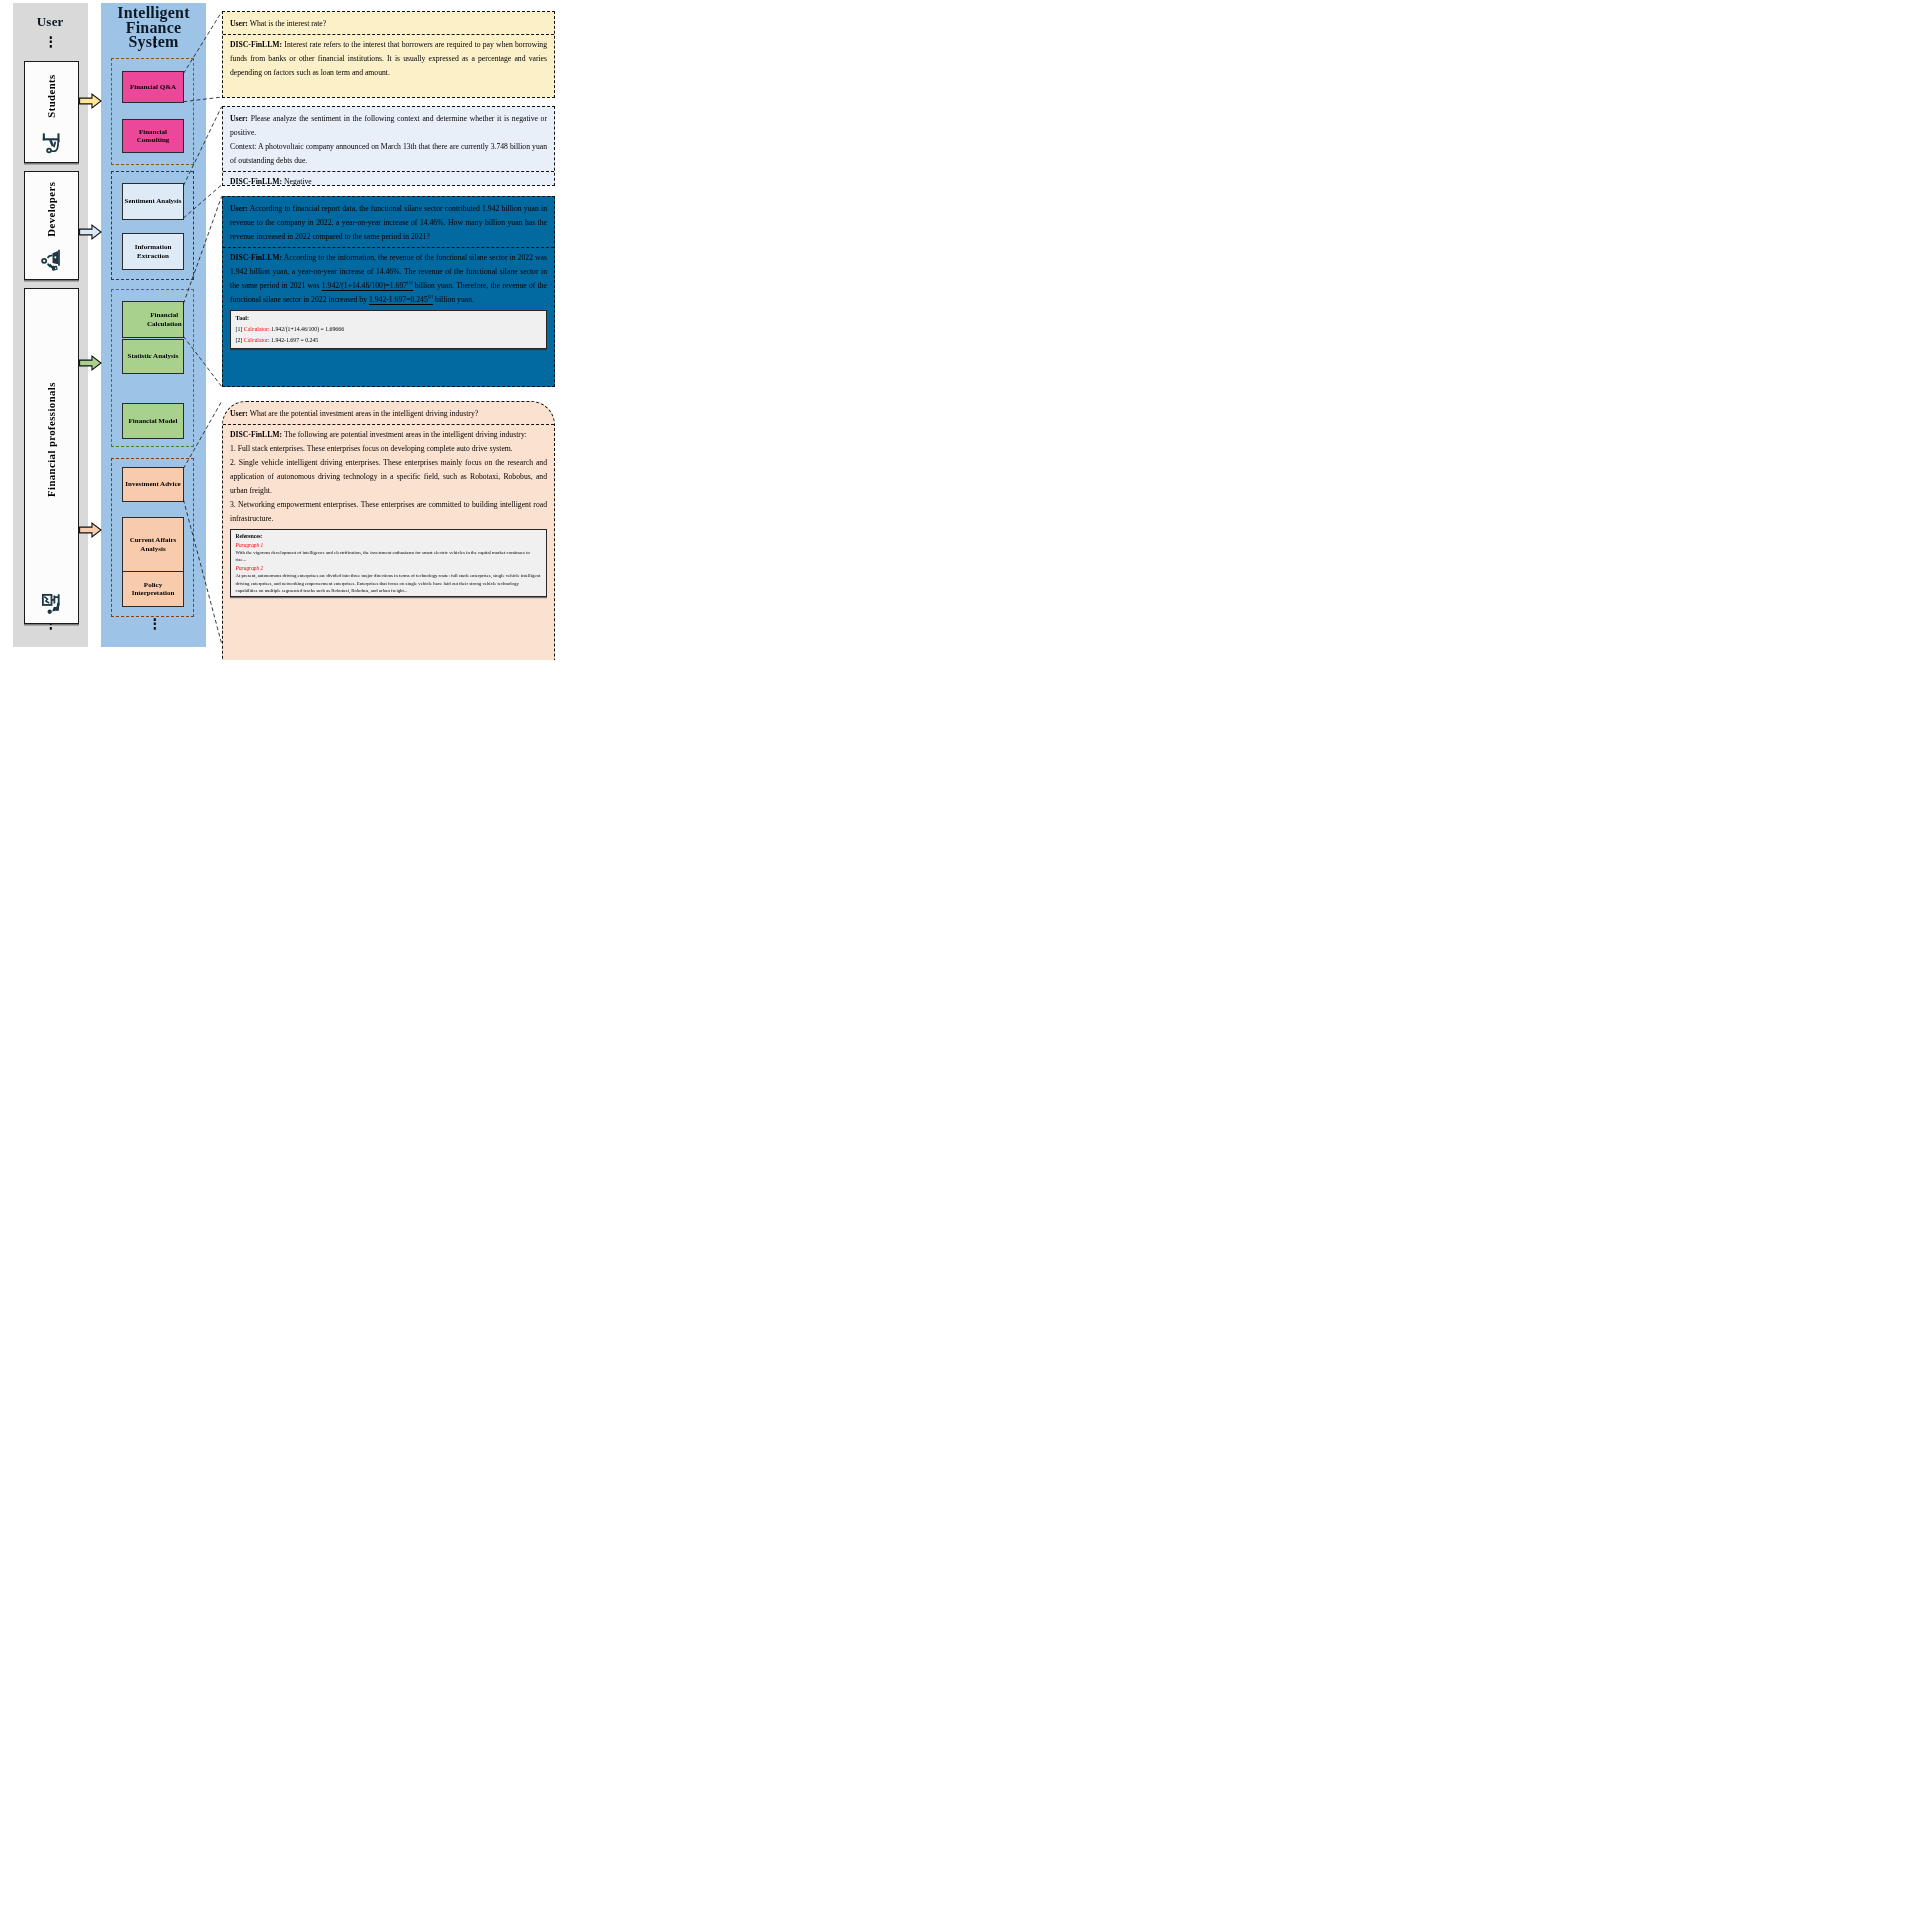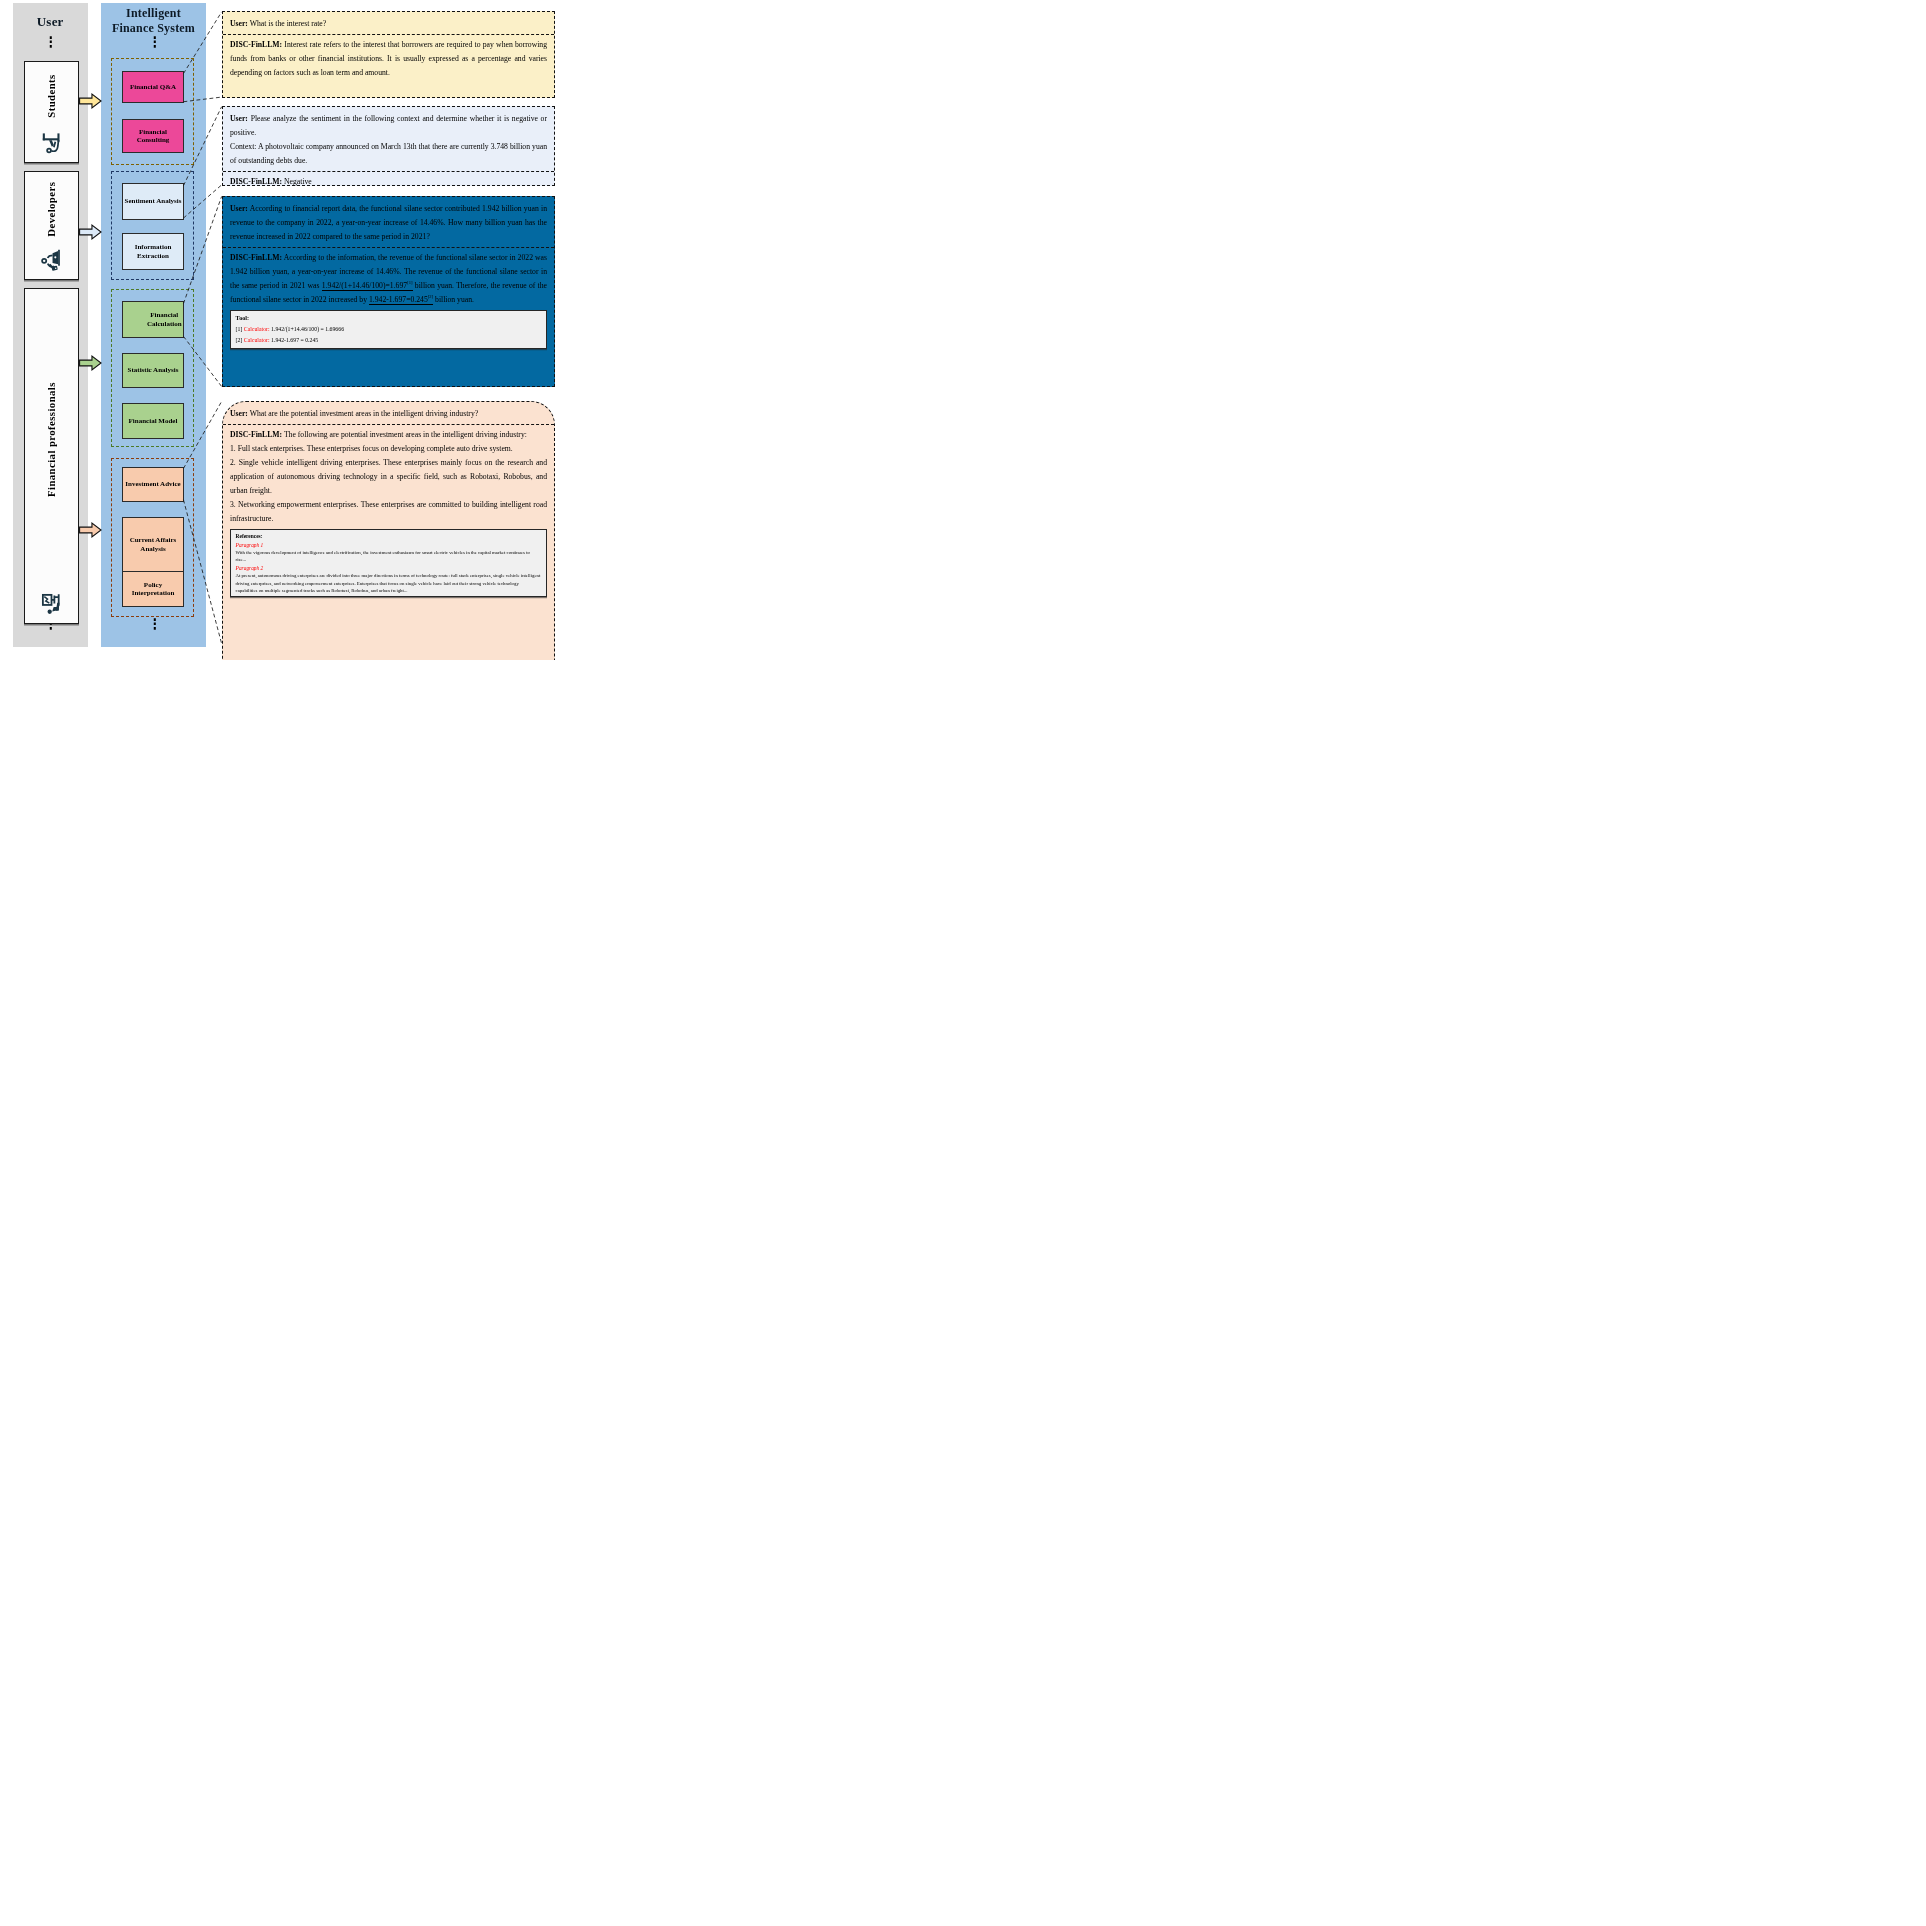--- a/index.html
+++ b/index.html
@@ -14,21 +14,21 @@
   }
   
   .col{position:absolute;top:3.1px;height:644px;}
   .col-user{left:12.7px;width:75px;background:#D9D9D9;}
   .col-system{left:101px;width:105px;background:#9DC3E6;}
   .col-title{
     position:absolute;text-align:center;font-weight:bold;color:#0d1a26;
     font-size:13px;line-height:15.4px;letter-spacing:0.2px;
   }
   #user-title{left:12.7px;width:75px;top:14px;}
-  #system-title{left:101px;width:105px;top:6.2px;font-size:12px;line-height:14.6px;}
+  #system-title{left:101px;width:105px;top:6.2px;font-size:16px;line-height:14.6px;}
   .vdots{
     position:absolute;width:15.4px;text-align:center;
     font-family:"DejaVu Sans",sans-serif;font-weight:bold;font-size:11.6px;line-height:11.6px;
     transform:scaleY(1.25);color:#000;
   }
   
   .user-box{
     position:absolute;left:23.5px;width:55px;
     background:#FCFCFC;border:1.5px solid #1a1a1a;box-shadow:0 1.5px 0 rgba(40,40,40,.55);
     box-sizing:border-box;display:flex;flex-direction:column;align-items:center;
@@ -175,21 +175,21 @@
   <div class="group" id="group-qa"></div>
   <div class="group" id="group-analysis"></div>
   <div class="group" id="group-calculation"></div>
   <div class="group" id="group-advice"></div>
 
   <div class="module m-yellow" style="top:71px;height:32px;">Financial Q&amp;A</div>
   <div class="module m-yellow" style="top:119px;height:34px;">Financial Consulting</div>
   <div class="module m-blue" style="top:183px;height:37px;">Sentiment Analysis</div>
   <div class="module m-blue" style="top:233px;height:37px;">Information Extraction</div>
   <div class="module m-green" style="top:301px;height:37px;padding-left:24px;">Financial Calculation</div>
-  <div class="module m-green" style="top:353px;height:35px;">Statistic Analysis</div>
+  <div class="module m-green" style="top:339px;height:35px;">Statistic Analysis</div>
   <div class="module m-green" style="top:403px;height:36px;">Financial Model</div>
   <div class="module m-peach" style="top:467px;height:35px;">Investment Advice</div>
   <div class="module m-peach" style="top:517px;height:55px;">Current Affairs Analysis</div>
   <div class="module m-peach" style="top:571px;height:36px;">Policy Interpretation</div>
 
   <svg class="arrow" style="top:93px;" viewBox="0 0 64 44">
     <path d="M2 14 L36 14 L36 3 L61 22 L36 41 L36 30 L2 30 Z" fill="#FFE699" stroke="#111" stroke-width="3"></path>
   </svg>
   <svg class="arrow" style="top:224px;" viewBox="0 0 64 44">
     <path d="M2 14 L36 14 L36 3 L61 22 L36 41 L36 30 L2 30 Z" fill="#DCE9F7" stroke="#111" stroke-width="3"></path>

